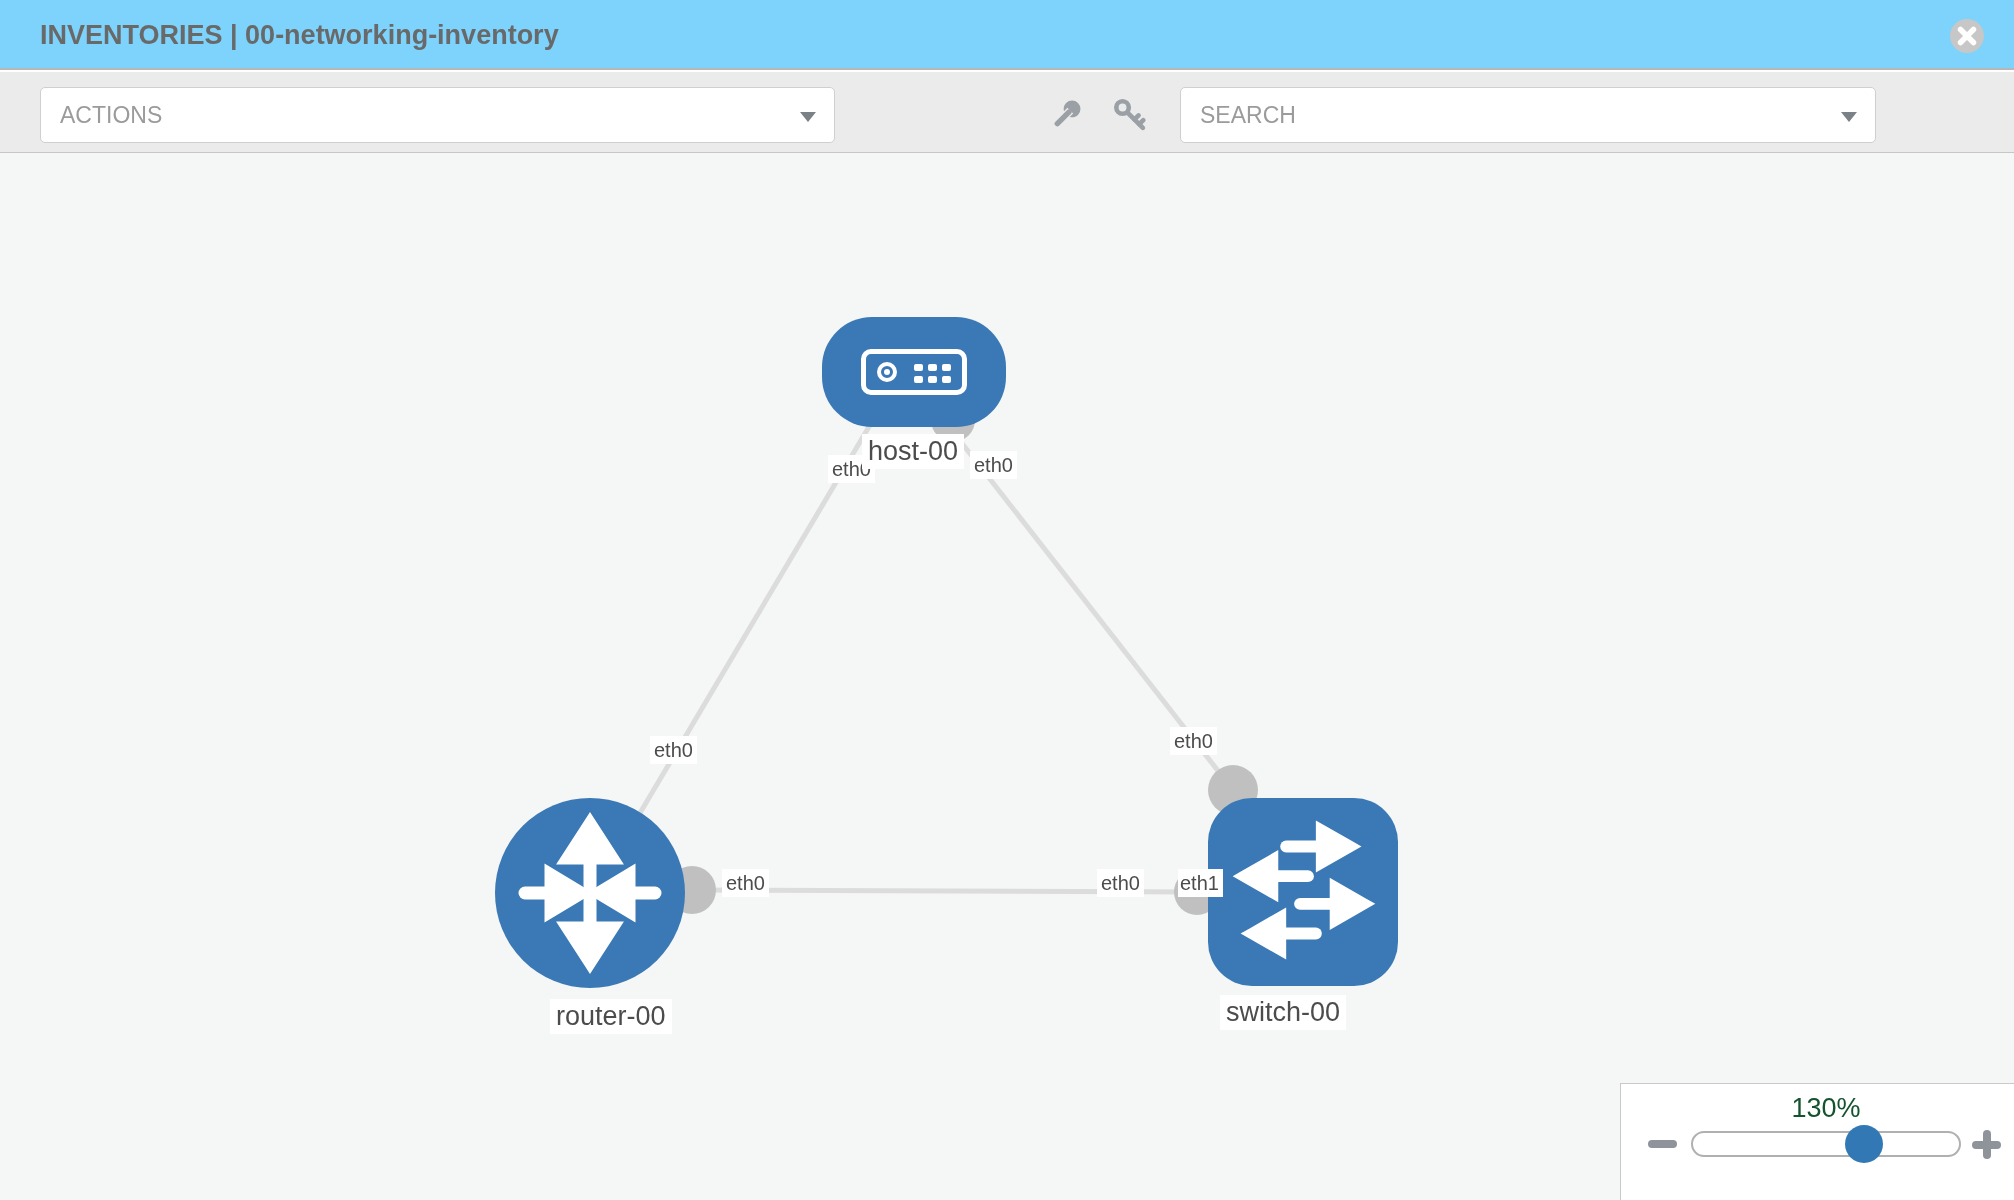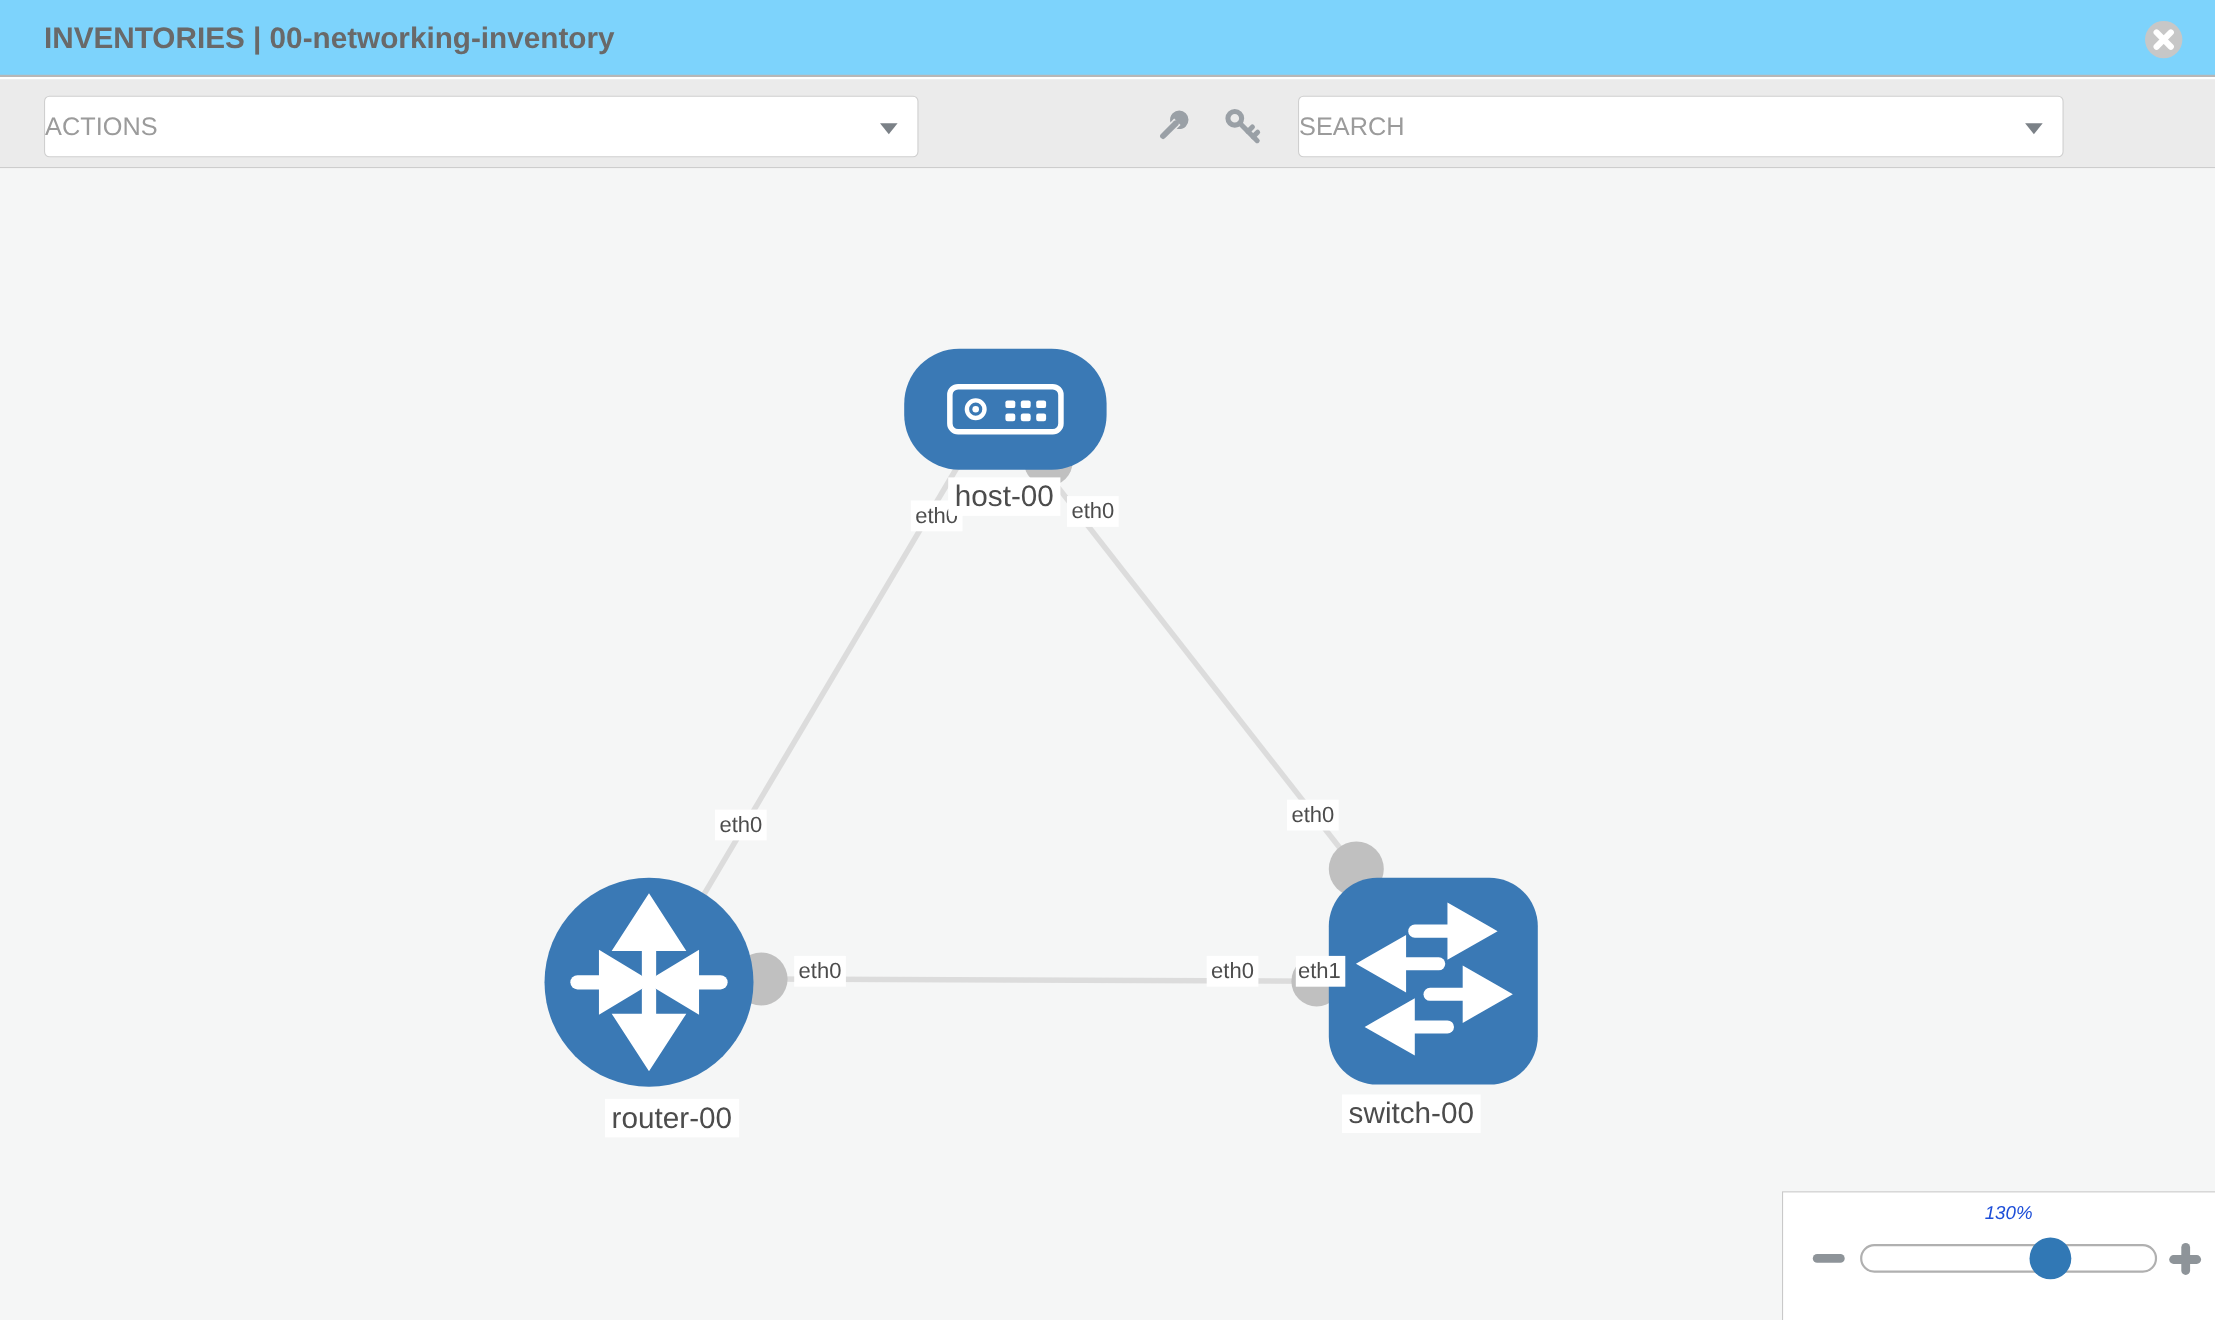--- a/index.html
+++ b/index.html
@@ -16,21 +16,21 @@
     border-bottom:2px solid #b7b7b7;}
   #page-title{position:absolute;left:40px;top:0;line-height:70px;font-size:27px;
     font-weight:bold;color:#696969;white-space:nowrap;}
   #close-btn{position:absolute;left:1948px;top:17px;width:38px;height:38px;cursor:pointer;border:0;background:transparent;padding:0;}
 
   
   #toolbar{position:absolute;left:0;top:72px;width:2014px;height:81px;
     background:var(--toolbar_bg,#EBEBEB);border-bottom:1px solid #c6c6c6;}
   .select-box{position:absolute;top:15px;height:56px;background:#fff;
     border:1px solid #cfcfcf;border-radius:5px;font-size:23px;color:#9b9b9b;
-    line-height:54px;cursor:pointer;}
+    line-height:54px;padding-left:19px;cursor:pointer;}
   #actions-select{left:40px;width:795px;}
   #search-select{left:1180px;width:696px;}
   .caret{position:absolute;right:18px;top:24px;width:0;height:0;
     border-left:8px solid transparent;border-right:8px solid transparent;
     border-top:10px solid #7b8187;}
   .icon-btn{position:absolute;top:24px;width:40px;height:40px;border:0;background:transparent;
     padding:0;cursor:pointer;}
   #wrench-btn{left:1046px;}
   #key-btn{left:1110px;}
   .icon-btn svg{width:38px;height:38px;}
@@ -73,21 +73,21 @@
   #lbl-rs-left{left:722px;top:716px;}
   #lbl-rs-right-under{left:1097px;top:716px;z-index:3;}
   #lbl-rs-right-over{left:1178px;top:716px;z-index:4;padding-left:2px;}
   #lbl-router-name{left:527px;top:846px;margin-left:23px;}
   #lbl-switch-name{left:1220px;top:842px;}
 
   
   #zoom-panel{position:absolute;left:1620px;top:1083px;width:396px;height:119px;
     background:#fff;border:1px solid #c9c9c9;z-index:6;}
   #zoom-level{position:absolute;left:70px;top:9px;width:270px;text-align:center;
-    font-size:17px;color:#1d4ed8;font-style:italic;}
+    font-size:27px;color:#14532d;}
   #zoom-minus{position:absolute;left:27px;top:56px;width:29px;height:8px;
     background:#8e9499;border-radius:4px;cursor:pointer;}
   #zoom-track{position:absolute;left:70px;top:47px;width:270px;height:26px;
     background:#fff;border:2px solid #b0b0b0;border-radius:13px;cursor:pointer;}
   #zoom-handle{position:absolute;left:224px;top:41px;width:38px;height:38px;
     border-radius:50%;background:var(--slider_handle_blue,#3178B5);cursor:grab;}
   #zoom-plus{position:absolute;left:351px;top:46px;width:29px;height:29px;cursor:pointer;}
   #zoom-plus::before{content:"";position:absolute;left:0;top:10.5px;width:29px;height:8px;
     background:#8e9499;border-radius:4px;}
   #zoom-plus::after{content:"";position:absolute;left:10.5px;top:0;width:8px;height:29px;

